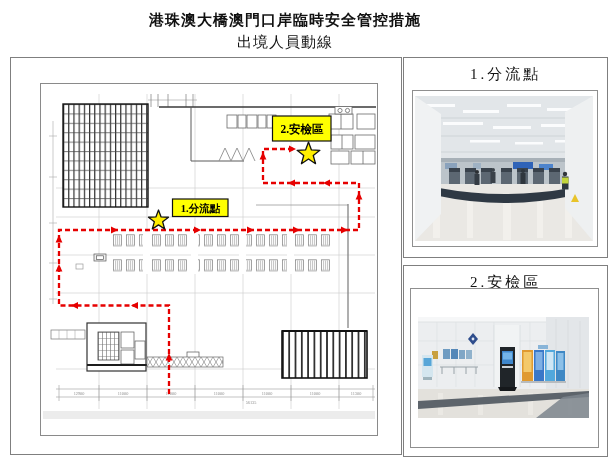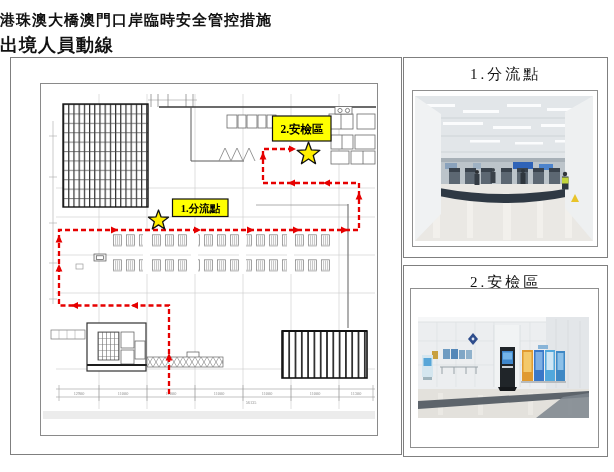--- a/index.html
+++ b/index.html
@@ -1,20 +1,20 @@
 <!DOCTYPE html>
 <html><head>
 <meta charset="utf-8">
 <style>
   html,body{margin:0;padding:0;background:#fff;}
   .page{position:relative;width:614px;height:472px;background:#ffffff;overflow:hidden;
         font-family:"Liberation Serif","DejaVu Serif",serif;color:#111;}
-  .title-block{position:absolute;left:0;top:10px;width:554px;line-height:1.45;}
+  .title-block{position:absolute;left:8px;top:10px;width:554px;text-align:center;line-height:1.45;}
   .title-line1{font-size:15px;font-weight:bold;letter-spacing:1px;}
-  .title-line2{font-size:18px;font-weight:bold;letter-spacing:1px;}
+  .title-line2{font-size:15px;font-weight:normal;letter-spacing:1px;}
   .left-panel{position:absolute;left:10px;top:57px;width:390px;height:396px;
               border:1px solid #7f7f7f;background:#fff;}
   .plan-box{position:absolute;left:29px;top:25px;width:336px;height:351px;
             border:1px solid #8a8a8a;background:#fff;}
   .plan-box svg{position:absolute;left:0;top:0;}
   .right-box{position:absolute;left:403px;width:203px;border:1px solid #7f7f7f;background:#fff;}
   .right-box.top{top:57px;height:199px;}
   .right-box.bottom{top:265px;height:190px;}
   .panel-title{text-align:center;font-size:15px;letter-spacing:3px;margin-top:7px;}
   .photo-frame{position:absolute;border:1px solid #8f8f8f;background:#fff;}

